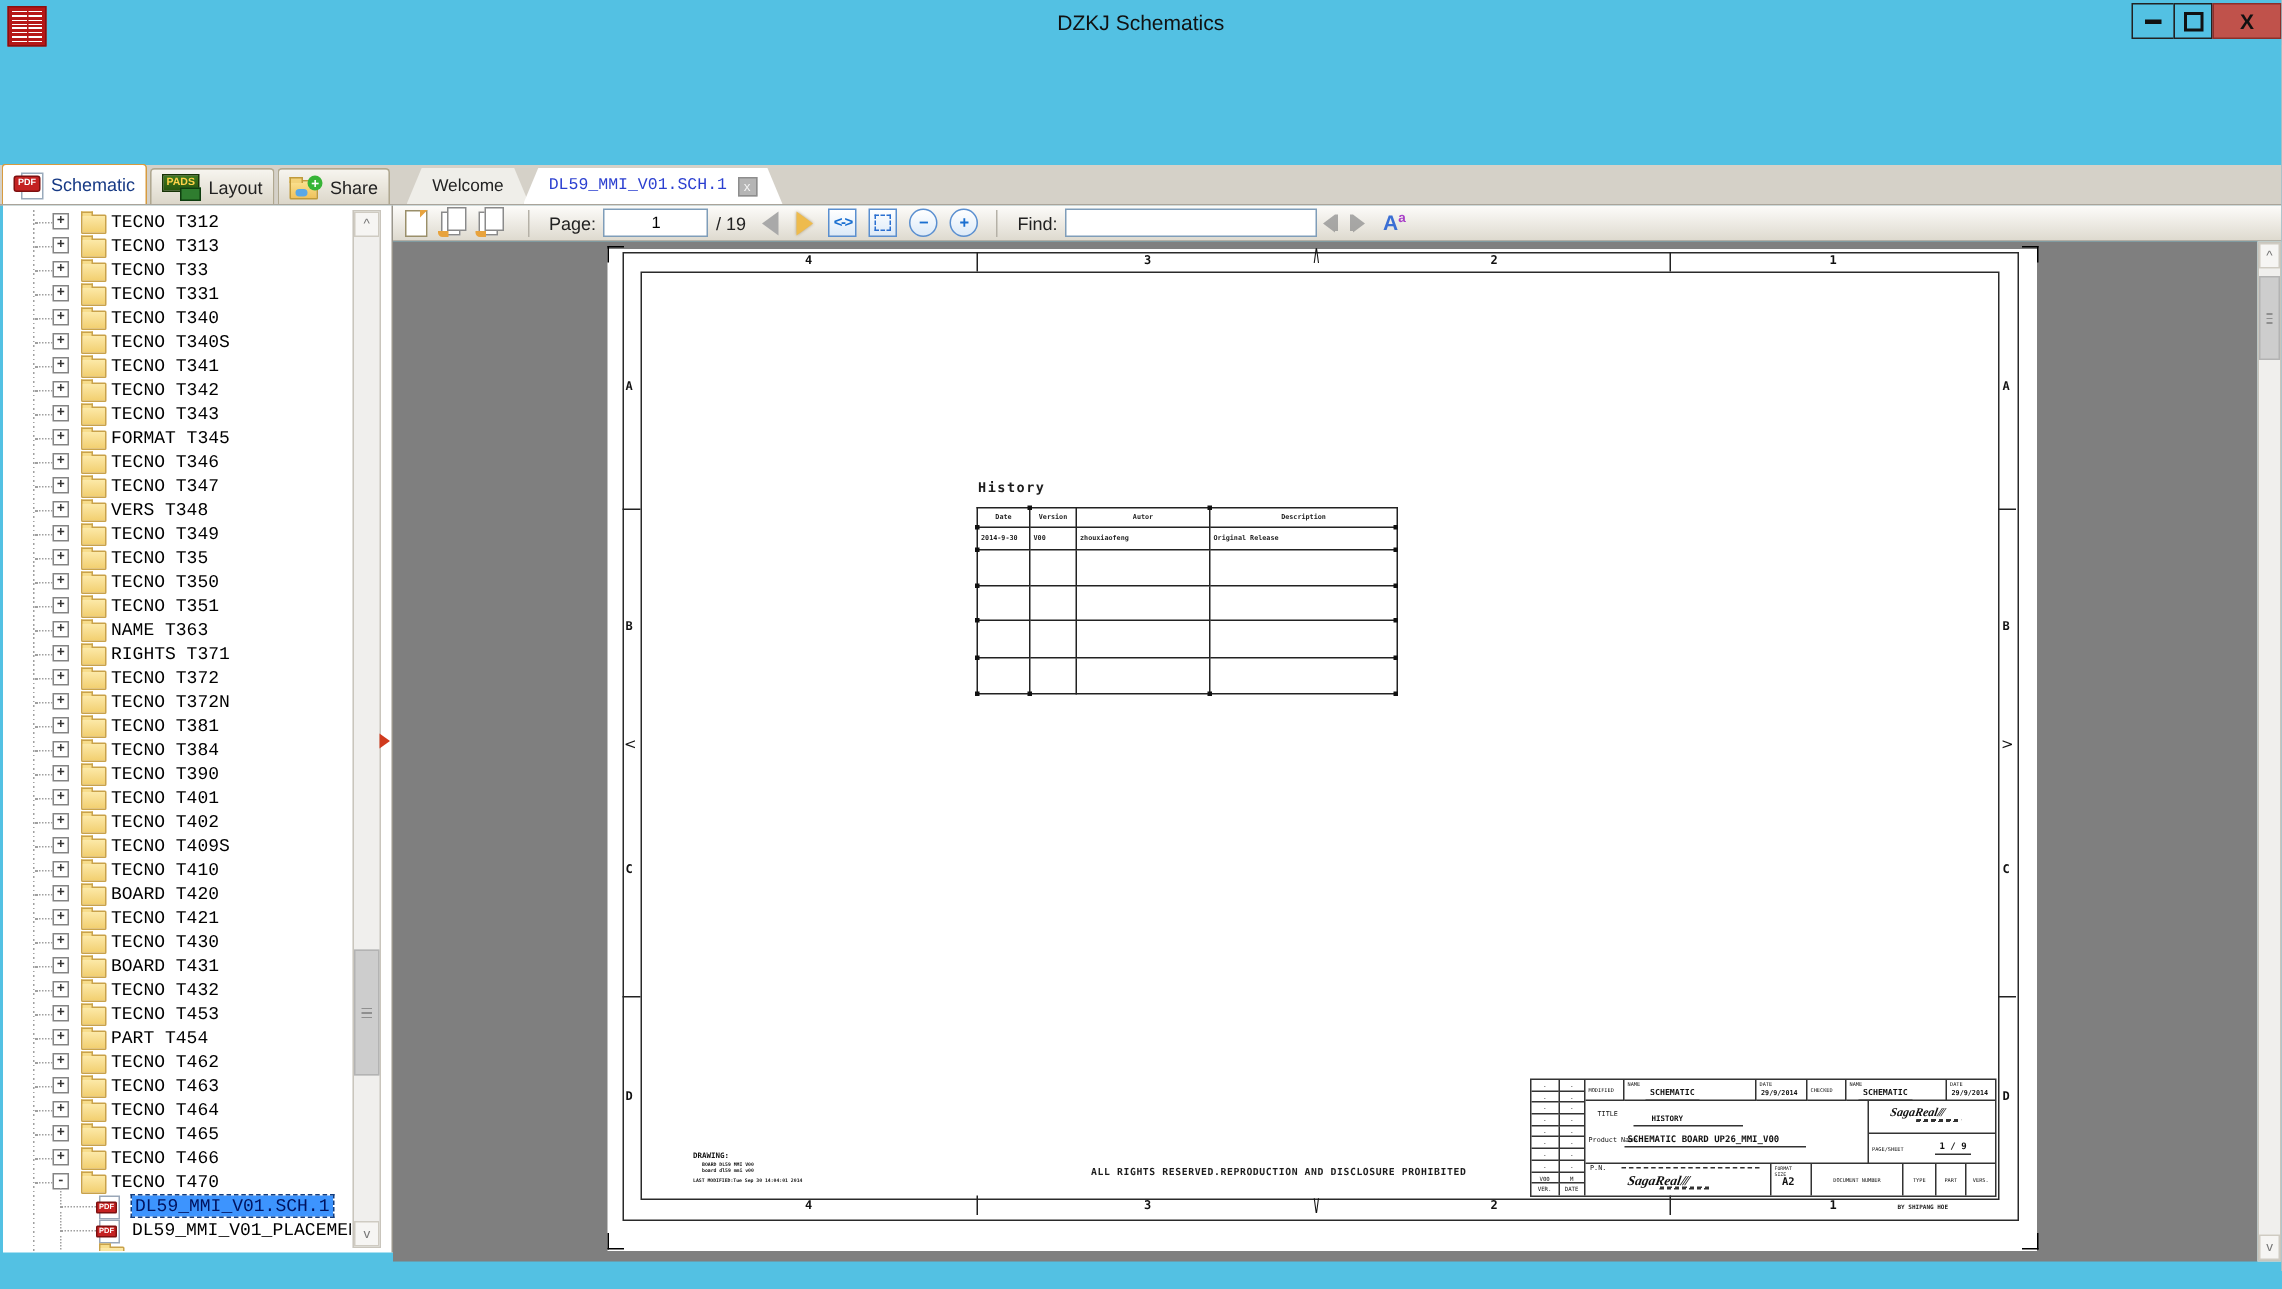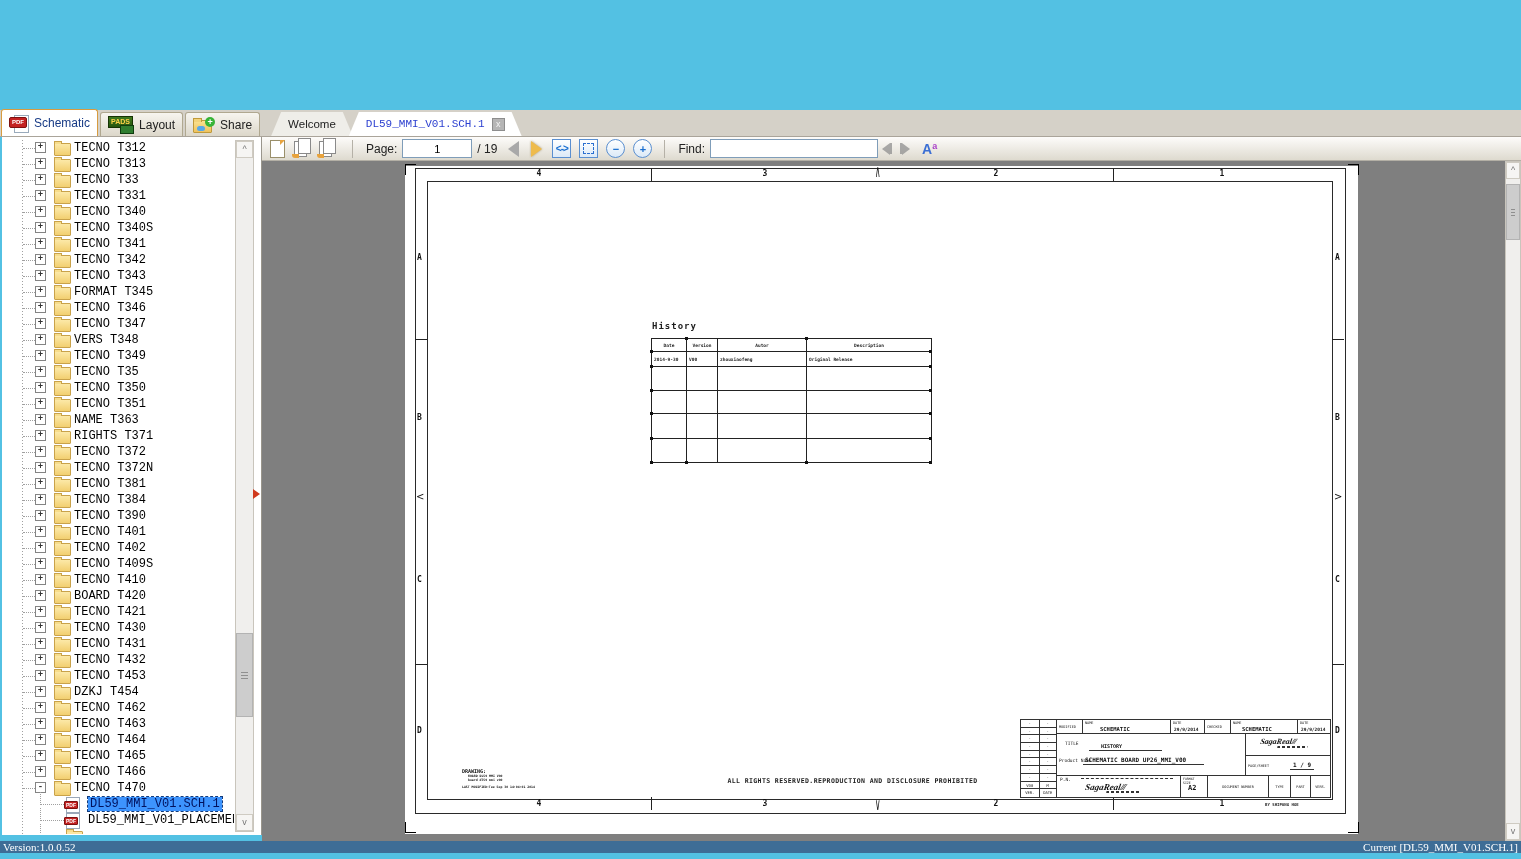--- a/index.html
+++ b/index.html
@@ -198,20 +198,38 @@
   .statusbar{position:absolute;left:0;top:841px;width:1521px;height:12px;background:#3e6d96;color:#fff;
         font-family:"Liberation Serif",serif;font-size:11px;line-height:12px;}
   .status-left{position:absolute;left:3px;top:0;}
   .status-right{position:absolute;right:3px;top:0;}
 </style>
 </head>
 <body>
 
 <div id="app">
 
+  <div class="titlebar">
+    <div class="tb-logo">
+        <i></i>
+        <i></i>
+        <i></i>
+        <i></i>
+      </div>
+    <div class="tb-title">DZKJ Schematics</div>
+    <div class="winbtn btn-min">
+        <span class="glyph-min"></span>
+      </div>
+    <div class="winbtn btn-max">
+        <span class="glyph-max"></span>
+      </div>
+    <div class="winbtn btn-close">
+        <span>X</span>
+      </div>
+  </div>
 
 
   <div class="tabbar">
     <div style="display:flex;align-items:flex-end;">
         <div class="atab active">
           <span class="aticon ic-schematic">
             <span class="page"></span>
             <span class="pdf-badge">PDF</span>
           </span>
           <span class="atlabel">Schematic</span>
@@ -428,36 +446,36 @@
           <span class="tlabel">TECNO T421</span>
         </div>
         <div class="trow">
           <span class="expand">+</span>
           <span class="folder"></span>
           <span class="tlabel">TECNO T430</span>
         </div>
         <div class="trow">
           <span class="expand">+</span>
           <span class="folder"></span>
-          <span class="tlabel">TECNO T431</span>
+          <span class="tlabel">BOARD T431</span>
         </div>
         <div class="trow">
           <span class="expand">+</span>
           <span class="folder"></span>
           <span class="tlabel">TECNO T432</span>
         </div>
         <div class="trow">
           <span class="expand">+</span>
           <span class="folder"></span>
           <span class="tlabel">TECNO T453</span>
         </div>
         <div class="trow">
           <span class="expand">+</span>
           <span class="folder"></span>
-          <span class="tlabel">DZKJ T454</span>
+          <span class="tlabel">PART T454</span>
         </div>
         <div class="trow">
           <span class="expand">+</span>
           <span class="folder"></span>
           <span class="tlabel">TECNO T462</span>
         </div>
         <div class="trow">
           <span class="expand">+</span>
           <span class="folder"></span>
           <span class="tlabel">TECNO T463</span>
@@ -703,17 +721,13 @@
   </div>
 
   <div class="scroll main-scroll">
     <div class="sb-arrow sb-up">^</div>
     <div class="sb-thumb" style="top:22px;height:56px;">
         <div class="sb-grip"></div>
       </div>
     <div class="sb-arrow sb-down">v</div>
   </div>
 
-  <div class="statusbar">
-    <span class="status-left">Version:1.0.0.52</span>
-    <span class="status-right">Current [DL59_MMI_V01.SCH.1]</span>
-  </div>
 </div>
 
 </body></html>

